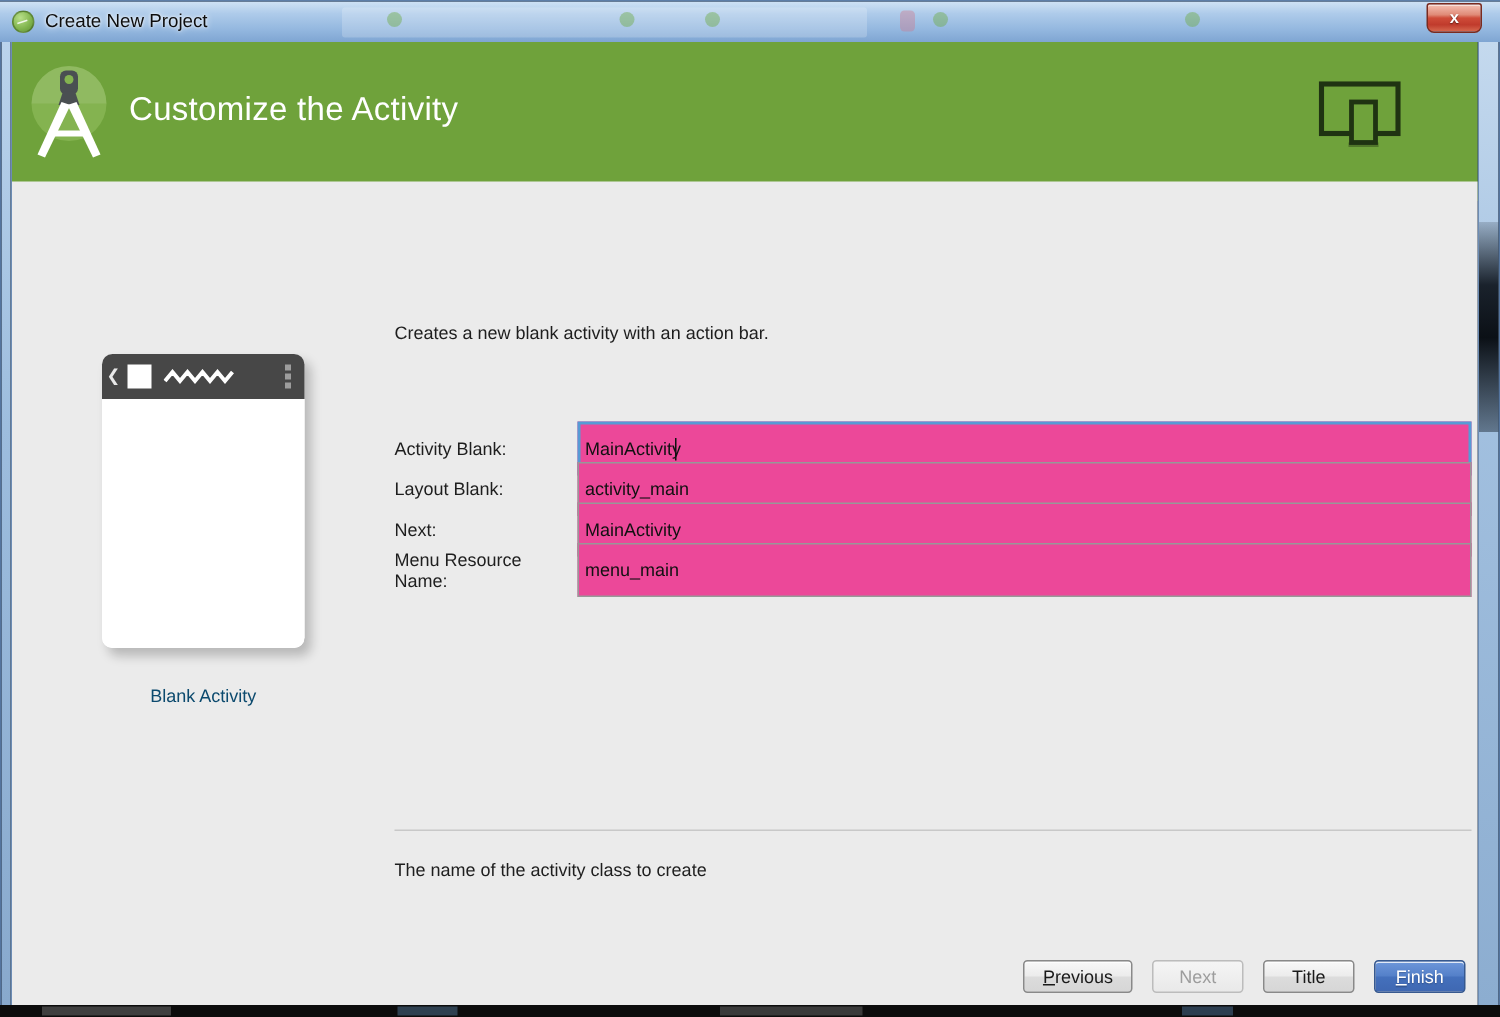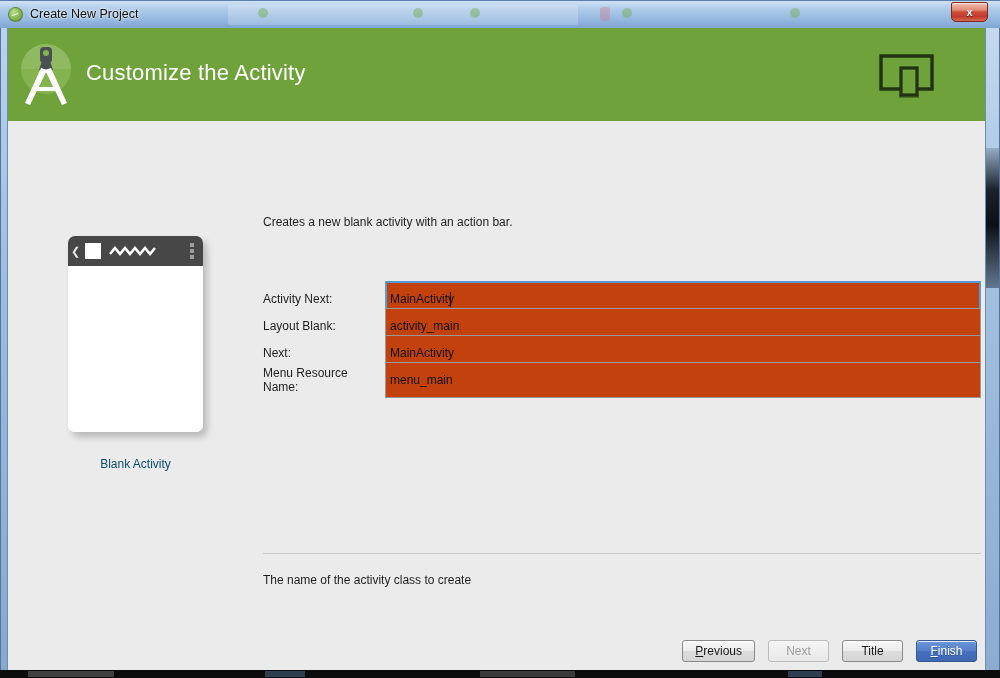--- a/index.html
+++ b/index.html
@@ -67,21 +67,21 @@
   .overflow i { width:4px; height:4px; background:#9d9d9d; display:block; }
   .card-body { height:166px; background:#fff; border-radius:0 0 7px 7px; }
   .preview-caption { position:absolute; left:35px; top:336px; width:185px; text-align:center;
     font-size:12px; color:#0c4a6e; }
 
   .description { position:absolute; left:255px; top:94px; font-size:12px; color:#1e1e1e; }
 
   .form { position:absolute; left:255px; top:168px; width:718px; }
   .frow { display:flex; align-items:center; height:20px; margin-bottom:7px; }
   .flabel { width:122px; font-size:12px; color:#1e1e1e; }
-  .frow input { flex:1; height:36px; border:1px solid #989898; background:#c2410c;
+  .frow input { flex:1; height:36px; border:1px solid #989898; background:#ec4899;
     font-family:"Liberation Sans", sans-serif; font-size:12px; color:#111; padding:0 4px; outline:none; }
   .frow input.focused { border:2px solid #569bd5; padding:0 3px; }
   .caret { position:absolute; left:442px; top:171px; width:1px; height:15px; background:#111; }
 
   .divider { position:absolute; left:255px; top:432px; width:718px; height:1px; background:#c8c8c8; }
   .help-text { position:absolute; left:255px; top:452px; font-size:12px; color:#1e1e1e; }
 
   .btn-row { position:absolute; right:8px; top:519px; display:flex; gap:13px; }
   .wbtn { min-width:61px; height:22px; padding:0 12px; font-family:"Liberation Sans", sans-serif;
     font-size:12px; color:#1a1a1a; border:1px solid #898989; border-radius:3px; cursor:pointer;
@@ -163,21 +163,21 @@
         </span>
       </div>
       <div class="card-body"></div>
     </div>
     <div class="preview-caption">Blank Activity</div>
 
     <div class="description">Creates a new blank activity with an action bar.</div>
 
     <div class="form">
       <div class="frow">
-        <span class="flabel">Activity Next:</span>
+        <span class="flabel">Activity Blank:</span>
         <input class="focused" type="text" value="MainActivity" style="">
       </div>
       <div class="frow">
         <span class="flabel">Layout Blank:</span>
         <input type="text" value="activity_main" style="">
       </div>
       <div class="frow">
         <span class="flabel">Next:</span>
         <input type="text" value="MainActivity" style="">
       </div>

